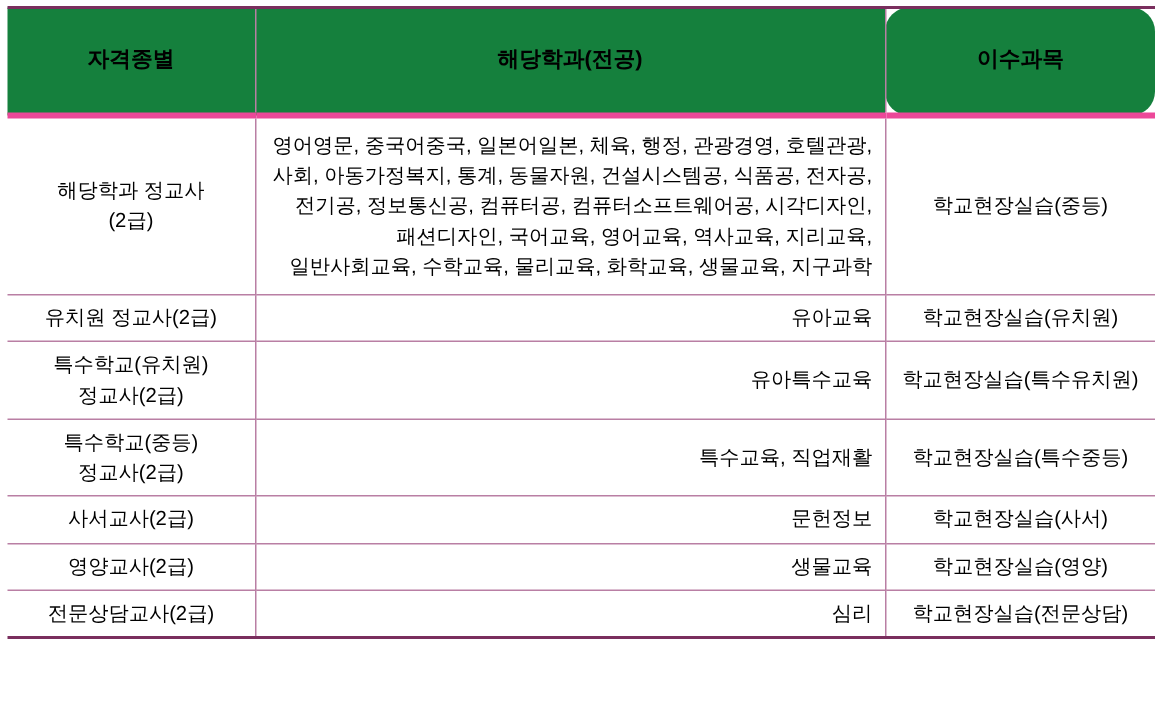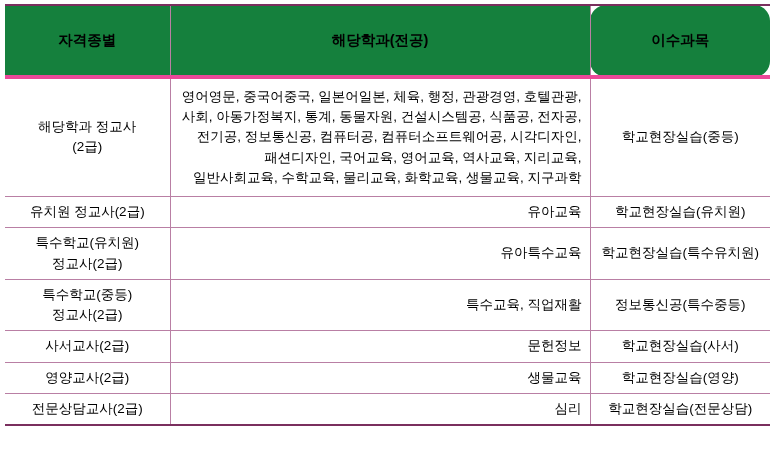--- a/index.html
+++ b/index.html
@@ -104,21 +104,21 @@
       <tr>
         <td class="col-cert">특수학교(유치원)
 정교사(2급)</td>
         <td class="col-major">유아특수교육</td>
         <td class="col-course">학교현장실습(특수유치원)</td>
       </tr>
       <tr>
         <td class="col-cert">특수학교(중등)
 정교사(2급)</td>
         <td class="col-major">특수교육,  직업재활</td>
-        <td class="col-course">정보통신공(특수중등)</td>
+        <td class="col-course">학교현장실습(특수중등)</td>
       </tr>
       <tr>
         <td class="col-cert">사서교사(2급)</td>
         <td class="col-major">문헌정보</td>
         <td class="col-course">학교현장실습(사서)</td>
       </tr>
       <tr>
         <td class="col-cert">영양교사(2급)</td>
         <td class="col-major">생물교육</td>
         <td class="col-course">학교현장실습(영양)</td>

